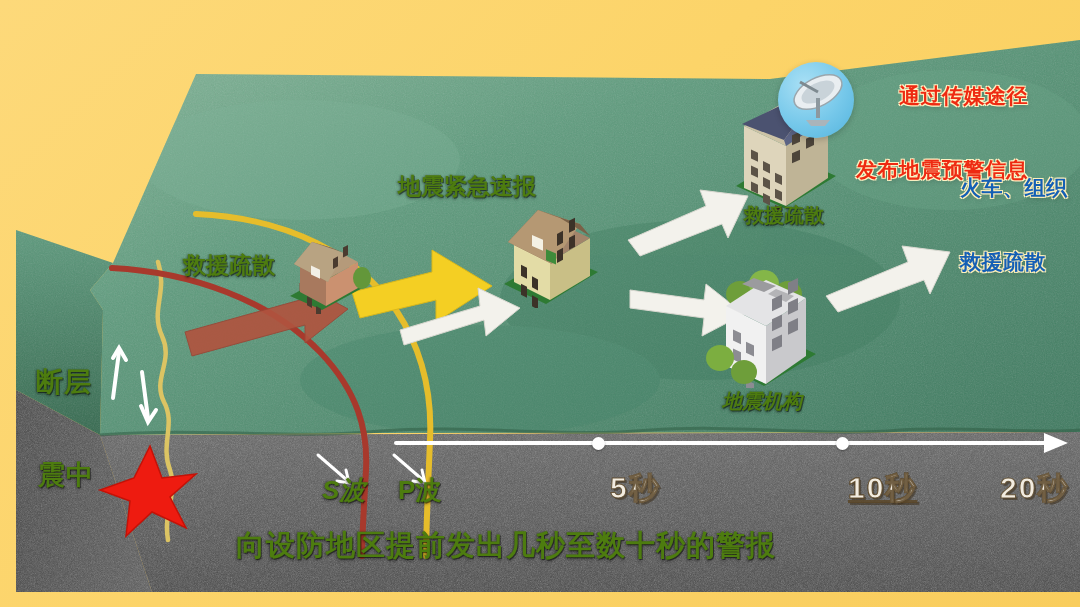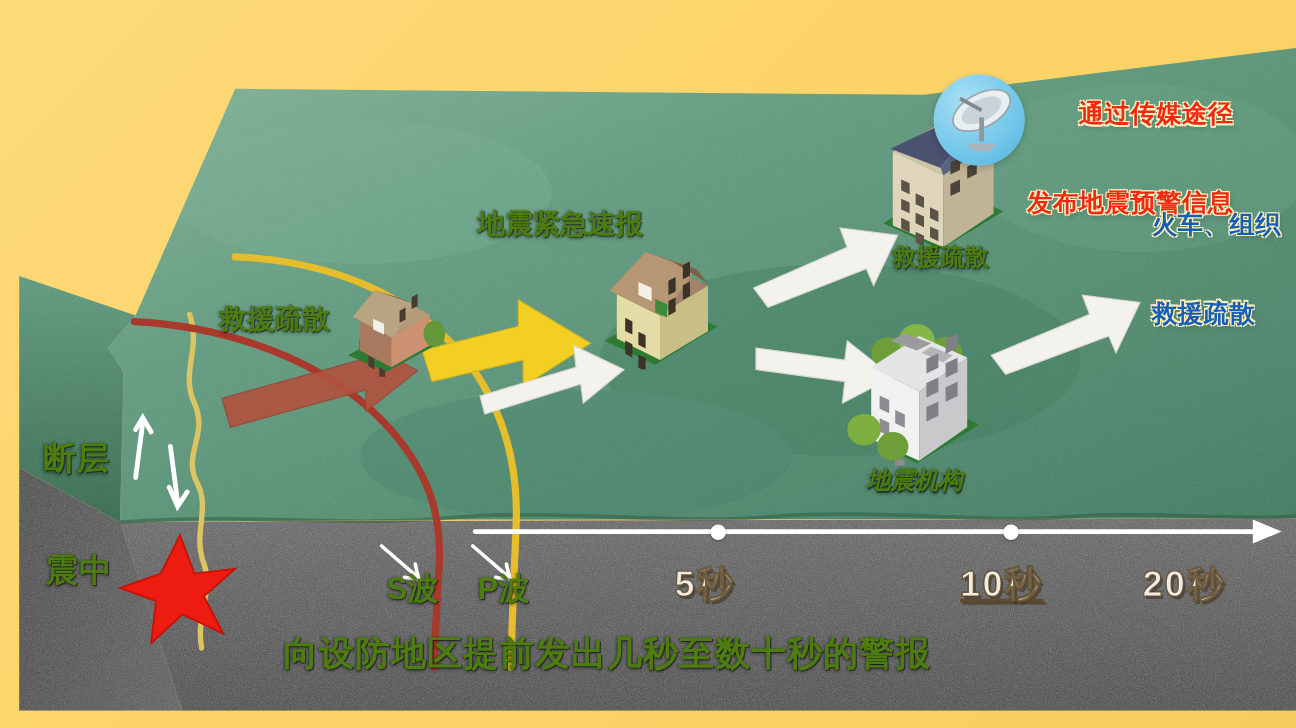--- a/index.html
+++ b/index.html
@@ -13,21 +13,21 @@
   
   .lbl{position:absolute;white-space:pre;line-height:1.18;}
   .lbl-white{color:#4d7c0f;font-weight:700;
      text-shadow:1px 1px 0 rgba(0,0,0,.45),-1px 0 2px rgba(0,0,0,.30),0 2px 3px rgba(0,0,0,.35);}
   .lbl-red{color:#ee2a12;font-weight:700;letter-spacing:.5px;
      text-shadow:1px 1px 0 #fff3c4,-1px -1px 0 #fff3c4,1px -1px 0 #fff3c4,-1px 1px 0 #fff3c4,2px 3px 4px rgba(0,0,0,.18);}
   .lbl-blue{color:#145fb5;font-weight:700;letter-spacing:.5px;
      text-shadow:1px 1px 0 #fff0bb,-1px -1px 0 #fff0bb,1px -1px 0 #fff0bb,-1px 1px 0 #fff0bb,2px 3px 4px rgba(0,0,0,.15);}
   .lbl-time{color:#f2ece0;font-weight:700;letter-spacing:2px;
      -webkit-text-stroke:1px rgba(90,70,40,.85);
-     text-shadow:2px 2px 0 rgba(60,45,25,.55);}
+     text-shadow:2px 2px 0 rgba(60,45,25,.55);margin-left:48px;}
 
   
   .bldg{position:absolute;}
 
   
   .dot{position:absolute;width:13px;height:13px;border-radius:50%;background:#fff;
        box-shadow:0 1px 2px rgba(0,0,0,.35);}
 </style>
 </head>
 <body>
@@ -295,21 +295,21 @@
   <div class="lbl lbl-white" style="left:398px;top:173px;font-size:23px;">地震紧急速报</div>
 
   <div class="lbl lbl-white" style="left:744px;top:204px;font-size:20px;">救援疏散</div>
 
   <div class="lbl lbl-white" style="left:722px;top:390px;font-size:20px;font-style:italic;">地震机构</div>
 
   <div class="lbl lbl-white" style="left:36px;top:367px;font-size:27px;letter-spacing:1px;">断层</div>
 
   <div class="lbl lbl-white" style="left:38px;top:460px;font-size:27px;letter-spacing:1px;">震中</div>
 
-  <div class="lbl lbl-white" style="left:322px;top:475px;font-size:26px;">S波</div>
+  <div class="lbl lbl-white" style="left:322px;top:475px;font-size:26px;font-style:italic;">S波</div>
 
   <div class="lbl lbl-white" style="left:398px;top:475px;font-size:26px;">P波</div>
 
   <div class="lbl lbl-time" style="left:562px;top:470px;font-size:30px;">5秒</div>
   <div class="lbl lbl-time" style="left:800px;top:470px;font-size:30px;text-decoration:underline;">10秒</div>
   <div class="lbl lbl-time" style="left:952px;top:470px;font-size:30px;">20秒</div>
 
   <div class="lbl lbl-white" style="left:236px;top:528px;font-size:29px;letter-spacing:1px;">向设防地区提前发出几秒至数十秒的警报</div>
 
   <div class="lbl lbl-red" style="left:856px;top:34px;font-size:21px;text-align:right;">

